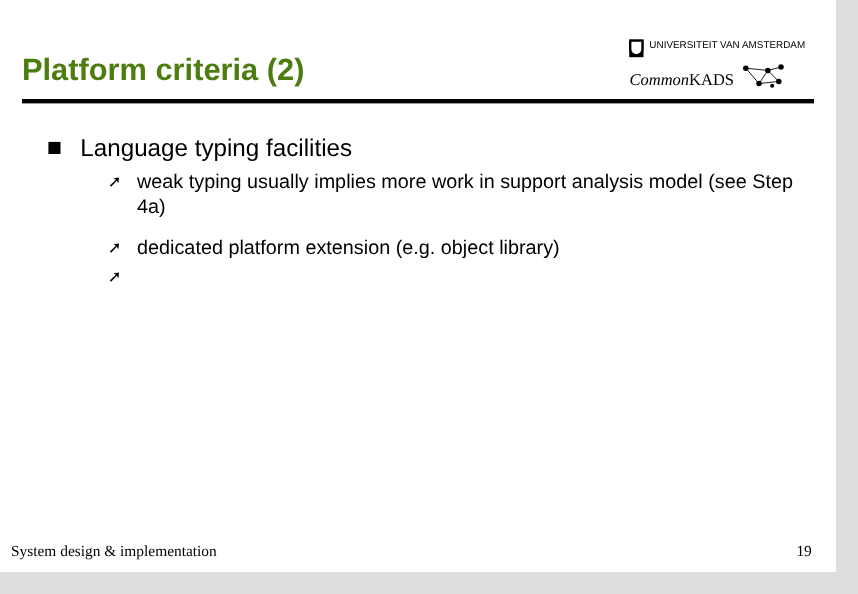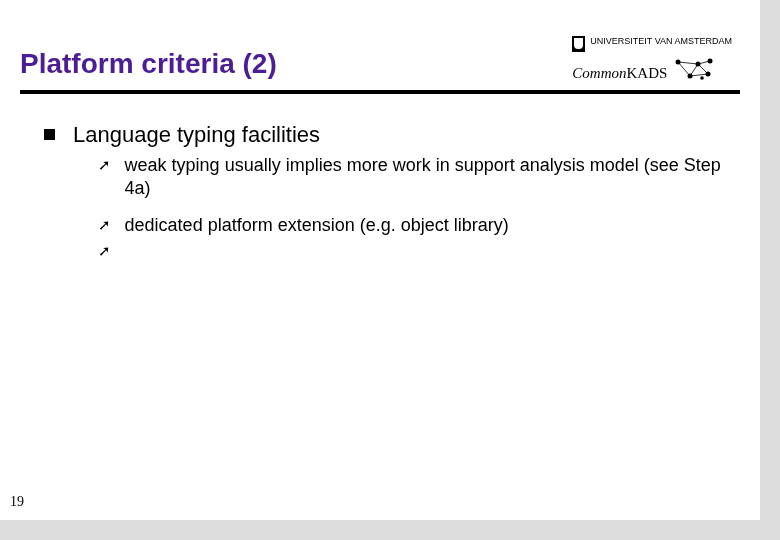--- a/index.html
+++ b/index.html
@@ -36,21 +36,21 @@
   }
   .header-row {
     display: flex;
     align-items: flex-start;
     padding: 36px 28px 0 20px;
     justify-content: space-between;
   }
   .slide-title {
     font-size: 28px;
     font-weight: bold;
-    color: #4c1d95;
+    color: #4d7c0f;
     padding-top: 12px;
   }
   .logos {
     display: flex;
     flex-direction: column;
     align-items: flex-start;
     gap: 4px;
   }
   .uva-logo {
     display: flex;
@@ -209,16 +209,17 @@
         <div class="txt">dedicated platform extension (e.g. object library)</div>
       </div>
       <div class="bullet-sub">
         <div class="arr">➚</div>
       </div>
     </div>
 
   </div>
 
   <div class="footer">
+    <span>System design &amp; implementation</span>
     <span>19</span>
   </div>
 
 </div>
 
 </body></html>

